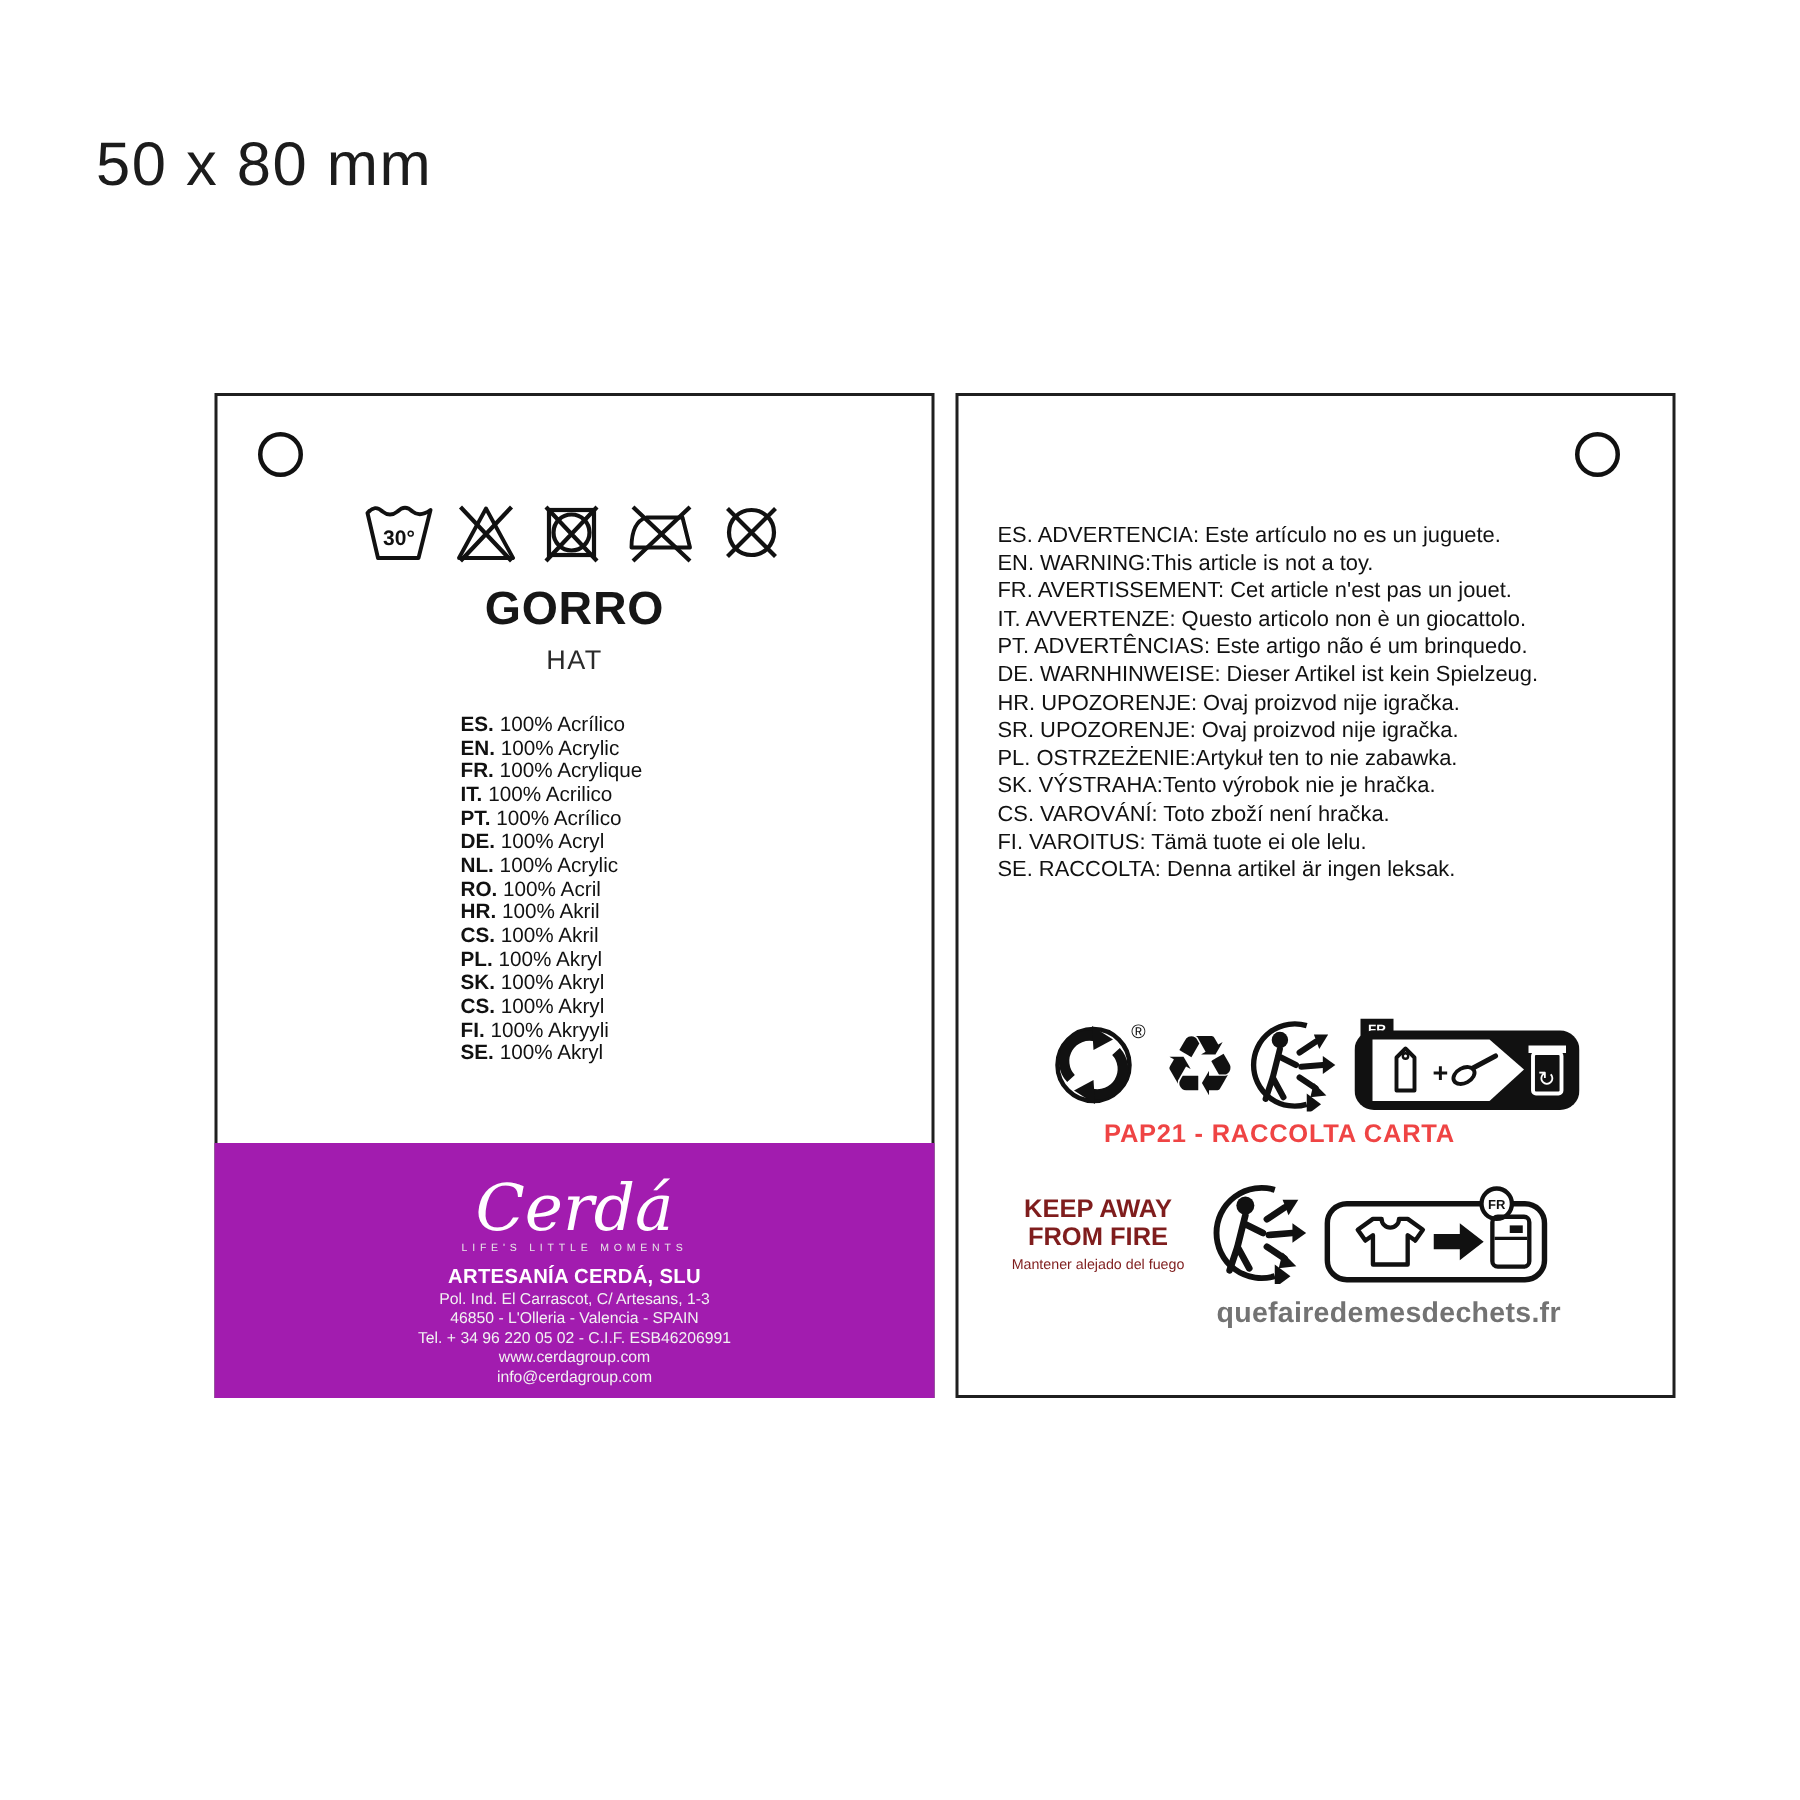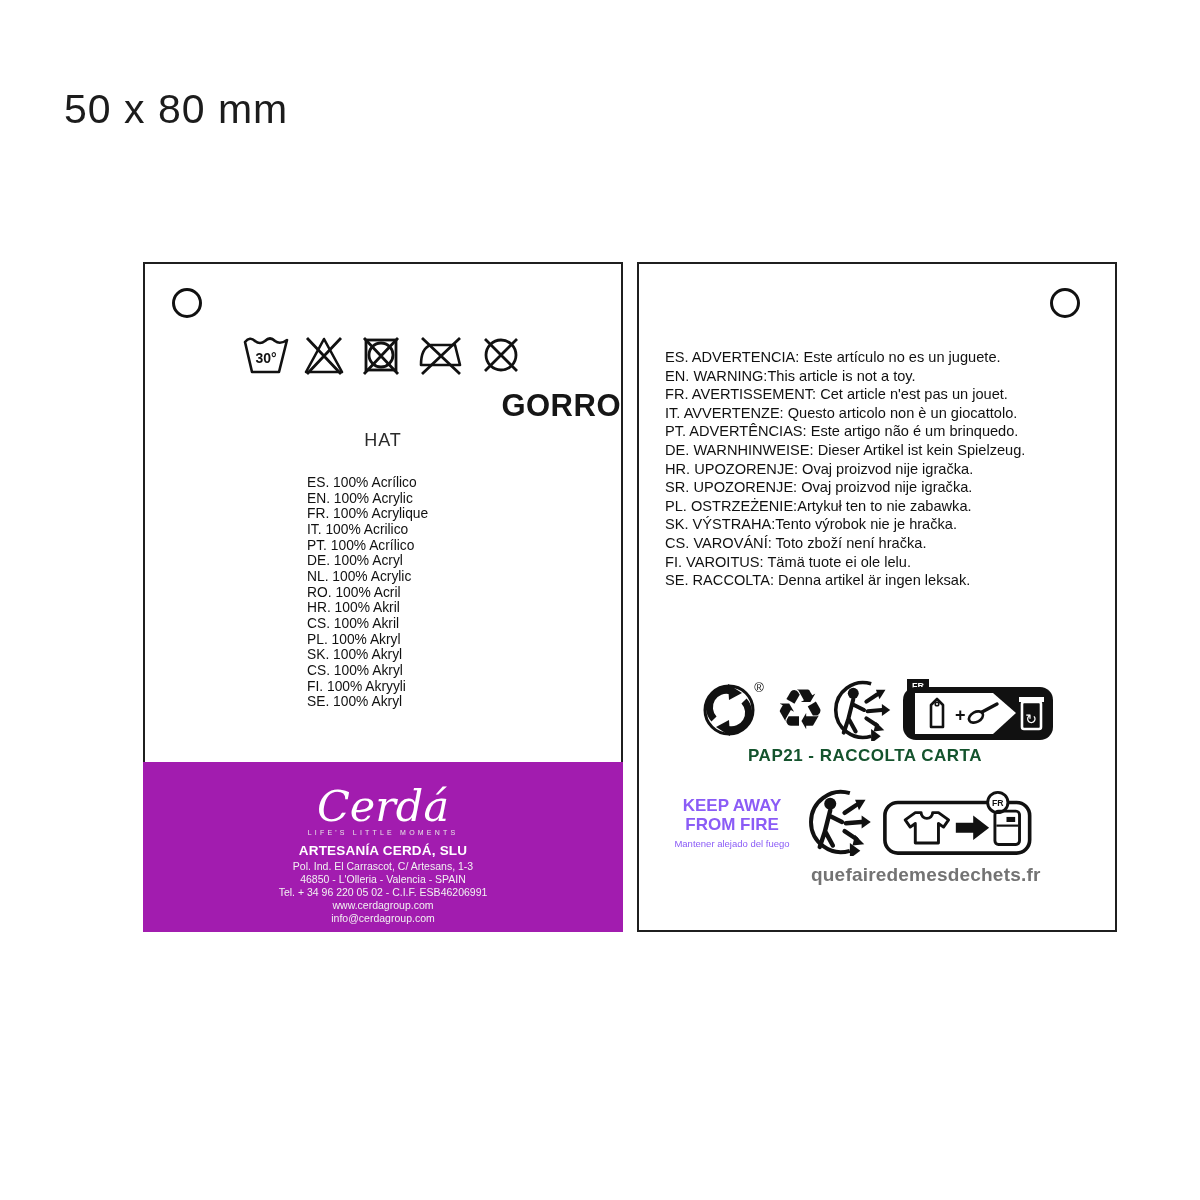--- a/index.html
+++ b/index.html
@@ -13,41 +13,41 @@
   .tag-back  { left:637px; }
 
   .hole { position:absolute; width:30px; height:30px; border:3px solid #111; border-radius:50%; background:#fff; }
   .hole-left  { left:27px; top:24px; }
   .hole-right { right:35px; top:24px; }
 
   
   .care-row { position:absolute; top:68px; left:0; right:0; display:flex; justify-content:center; align-items:center; gap:11px; }
   .care-row svg { display:block; }
 
-  .product-name { position:absolute; top:124px; left:0; right:0; text-align:right; font-size:31px; font-weight:600; letter-spacing:0.5px; color:#161616; }
+  .product-name { position:absolute; top:124px; left:0; right:0; text-align:center; font-size:31px; font-weight:600; letter-spacing:0.5px; color:#161616; }
   .product-name-en { position:absolute; top:166px; left:0; right:0; text-align:center; font-size:18px; font-weight:400; letter-spacing:1px; color:#2a2a2a; }
 
   .comp-list { position:absolute; top:211px; left:162px; font-size:13.8px; line-height:15.65px; color:#111; }
-  .comp-line b { font-weight:400; }
+  .comp-line b { font-weight:700; }
   .comp-line span { font-weight:400; }
 
   .front-footer { position:absolute; left:-2px; right:-2px; bottom:-2px; top:498px; background:#a21caf; color:#fff; text-align:center; }
   .logo-script { margin-top:22px; font-family:"DejaVu Serif", serif; font-style:italic; font-size:43px; line-height:44px; color:#fff; }
   .logo-tagline { font-size:7px; letter-spacing:3.2px; color:#e8e8e8; margin-top:1px; }
   .company-name { font-size:13.5px; font-weight:700; margin-top:7px; letter-spacing:0.2px; }
   .addr { font-size:10.5px; line-height:13px; color:#f2f2f2; }
   .addr-first { margin-top:2px; }
 
   
   .warnings { position:absolute; left:26px; top:84px; width:380px; font-size:14.6px; line-height:18.6px; color:#111; }
   .warning-line .w-code { font-weight:400; }
 
   .recycle-row { position:absolute; left:0; right:0; top:415px; display:flex; justify-content:center; align-items:center; gap:8px; }
   .recycle-glyph { font-size:56px; line-height:56px; color:#111; transform:translateY(-2px); }
-  .pap-caption { position:absolute; left:36px; width:380px; top:482px; text-align:center; font-size:17px; font-weight:700; letter-spacing:0.5px; color:#14532d; }
+  .pap-caption { position:absolute; left:24px; width:380px; top:482px; text-align:center; font-size:17px; font-weight:700; letter-spacing:0.5px; color:#ef4444; }
 
   .fire-block { position:absolute; left:18px; top:532px; width:150px; text-align:center; }
   .fire-l1, .fire-l2 { font-size:17px; font-weight:700; line-height:19px; }
   .fire-sub { font-size:9.5px; margin-top:4px; }
 
   .textile-block { position:absolute; left:172px; top:522px; width:220px; text-align:center; }
   .textile-icons { display:flex; align-items:center; justify-content:center; gap:6px; }
   .waste-caption { font-size:19px; font-weight:700; letter-spacing:0.2px; color:#737373; margin-top:2px; }
 </style>
 </head>
@@ -212,21 +212,21 @@
           <ellipse cx="73" cy="38" rx="7.5" ry="5" transform="rotate(-28 73 38)" fill="none" stroke="#111" stroke-width="2.6"></ellipse>
           <path d="M79,33 L94,25" stroke="#111" stroke-width="3.4" stroke-linecap="round"></path>
           <rect x="119" y="23" width="19" height="27" rx="2" fill="none" stroke="#fff" stroke-width="2.6"></rect>
           <rect x="116" y="18" width="25" height="5" fill="#fff"></rect>
           <text x="128" y="45" text-anchor="middle" font-size="14" fill="#fff">↻</text>
         </svg>
       </span>
     </div>
     <div class="pap-caption">PAP21 - RACCOLTA CARTA</div>
 
-    <div class="fire-block" style="color:#8b5cf6;">
+    <div class="fire-block" style="color:#7f1d1d;">
       <div class="fire-l1">KEEP AWAY</div>
       <div class="fire-l2">FROM FIRE</div>
       <div class="fire-sub">Mantener alejado del fuego</div>
     </div>
 
     <div class="textile-block">
       <div class="textile-icons">
         <span>
           <svg width="68" height="68" viewBox="0 0 52 52">
             <path d="M32,4 A23,23 0 1 0 32,48" fill="none" stroke="#111" stroke-width="3"></path>

